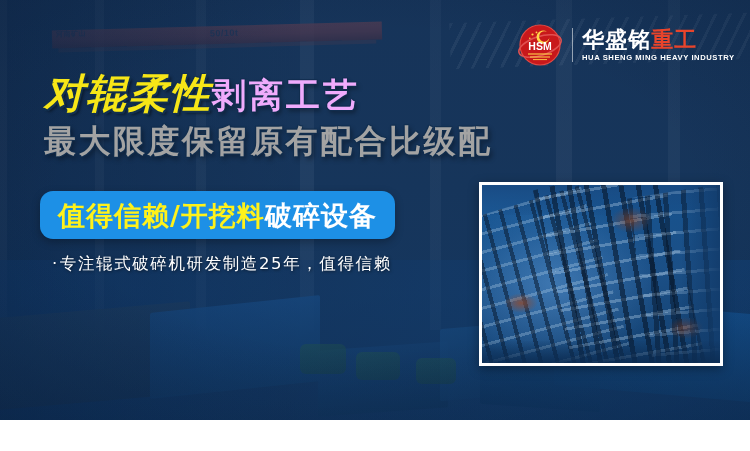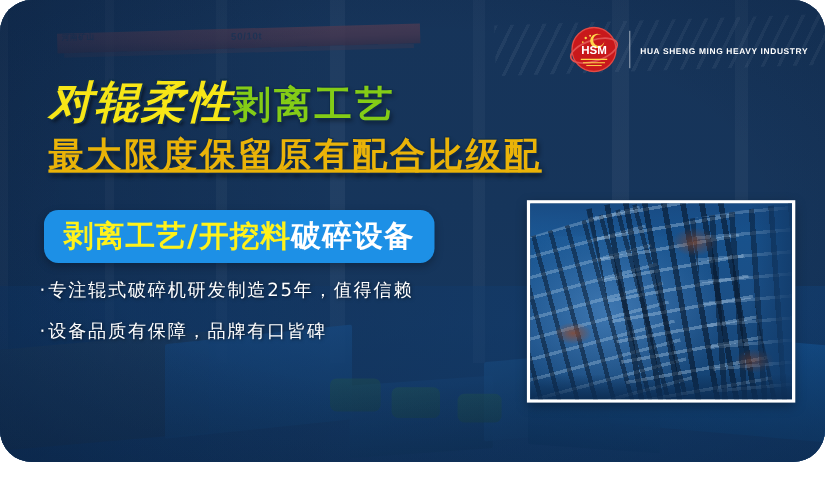--- a/index.html
+++ b/index.html
@@ -14,21 +14,20 @@
     font-family: "Liberation Sans", "DejaVu Sans", sans-serif;
   }
 
   
   .banner {
     position: relative;
     width: 750px;
     height: 420px;
     overflow: hidden;
     background: #16365c;
-    border-radius: 29px;
   }
 
   
   .bg-photo {
     position: absolute;
     inset: 0;
     background:
       
       radial-gradient(ellipse 620px 120px at 46% 2%, rgba(190,205,220,0.40), rgba(190,205,220,0) 70%),
       
@@ -179,41 +178,40 @@
     color: #f7e617;
     font-style: italic;
     letter-spacing: 2px;
     text-shadow:
       -1.5px -1.5px 0 #12304f, 1.5px -1.5px 0 #12304f,
       -1.5px 1.5px 0 #12304f, 1.5px 1.5px 0 #12304f,
       3px 3px 3px rgba(0,0,0,.45);
     text-align: right;
   }
   .h-rest {
-    color: #84cc16;
+    color: #f0abfc;
     letter-spacing: 3px;
     font-size: 34px;
     text-shadow:
       -1px -1px 0 rgba(18,46,79,.85), 1px -1px 0 rgba(18,46,79,.85),
       -1px 1px 0 rgba(18,46,79,.85), 1px 1px 0 rgba(18,46,79,.85),
       2px 3px 4px rgba(0,0,0,.4);
   }
   .h-line2 {
     margin-top: 6px;
     font-size: 32px;
     font-weight: bold;
-    color: #eab308;
+    color: #a3a3a3;
     letter-spacing: 2.5px;
     white-space: nowrap;
     font-family: "DejaVu Sans", "Liberation Sans", sans-serif;
     text-shadow:
       -1px -1px 0 rgba(18,46,79,.8), 1px -1px 0 rgba(18,46,79,.8),
       -1px 1px 0 rgba(18,46,79,.8), 1px 1px 0 rgba(18,46,79,.8),
       2px 3px 5px rgba(0,0,0,.45);
-    text-decoration: underline;
   }
 
   
   .pill {
     position: absolute;
     left: 40px; top: 191px;
     height: 48px;
     padding: 0 18px;
     display: flex;
     align-items: center;
@@ -228,21 +226,21 @@
     white-space: nowrap;
     line-height: 1;
     font-family: "DejaVu Sans", "Liberation Sans", sans-serif;
   }
   .pill-text .y { color: #fff21a; }
   .pill-text .w { color: #ffffff; margin-top: 10px; }
 
   
   .bullets {
     position: absolute;
-    left: 36px; top: 256px;
+    left: 52px; top: 256px;
     width: 440px;
   }
   .bullet {
     color: #ffffff;
     font-size: 16.5px;
     letter-spacing: 1.6px;
     line-height: 1;
     margin-bottom: 20px;
     white-space: nowrap;
     font-family: "DejaVu Sans", "Liberation Sans", sans-serif;
@@ -364,43 +362,43 @@
         <circle cx="19.5" cy="10.4" r="0.9" fill="#ffd54a"></circle>
         <circle cx="12.8" cy="16.2" r="0.8" fill="#ffd54a"></circle>
         <text x="23" y="27.5" text-anchor="middle" font-family="Liberation Sans, sans-serif" font-size="10.5" font-weight="bold" fill="#ffffff">HSM</text>
         <path d="M11 32 H35" stroke="#ffd54a" stroke-width="1.1" fill="none"></path>
         <path d="M13 35 H33" stroke="#ffd54a" stroke-width="1" fill="none"></path>
         <path d="M16 37.6 H30" stroke="#ffd54a" stroke-width="0.9" fill="none"></path>
       </svg>
     </div>
     <div class="logo-sep"></div>
     <div class="logo-text">
+      <div class="logo-cn">
+        <span class="w">华盛铭</span><span class="r">重工</span>
+      </div>
       <div class="logo-en">HUA SHENG MING HEAVY INDUSTRY</div>
     </div>
   </div>
 
   <div class="headline">
     <div class="h-line1">
       <span class="h-accent">对辊柔性</span><span class="h-rest">剥离工艺</span>
     </div>
     <div class="h-line2">最大限度保留原有配合比级配</div>
   </div>
 
   <div class="pill">
     <div class="pill-text">
-      <span class="y">剥离工艺/开挖料</span><span class="w">破碎设备</span>
+      <span class="y">值得信赖/开挖料</span><span class="w">破碎设备</span>
     </div>
   </div>
 
   <div class="bullets">
     <div class="bullet">
       <span class="dot">·</span><span>专注辊式破碎机研发制造25年，值得信赖</span>
-    </div>
-    <div class="bullet">
-      <span class="dot">·</span><span>设备品质有保障，品牌有口皆碑</span>
     </div>
   </div>
 
   <div class="product">
     <div class="product-photo">
       <div class="prod-frame-top"></div>
       <div class="roller roller-a"></div>
       <div class="roller roller-b"></div>
       <div class="roller roller-c"></div>
       <div class="rust1"></div>

